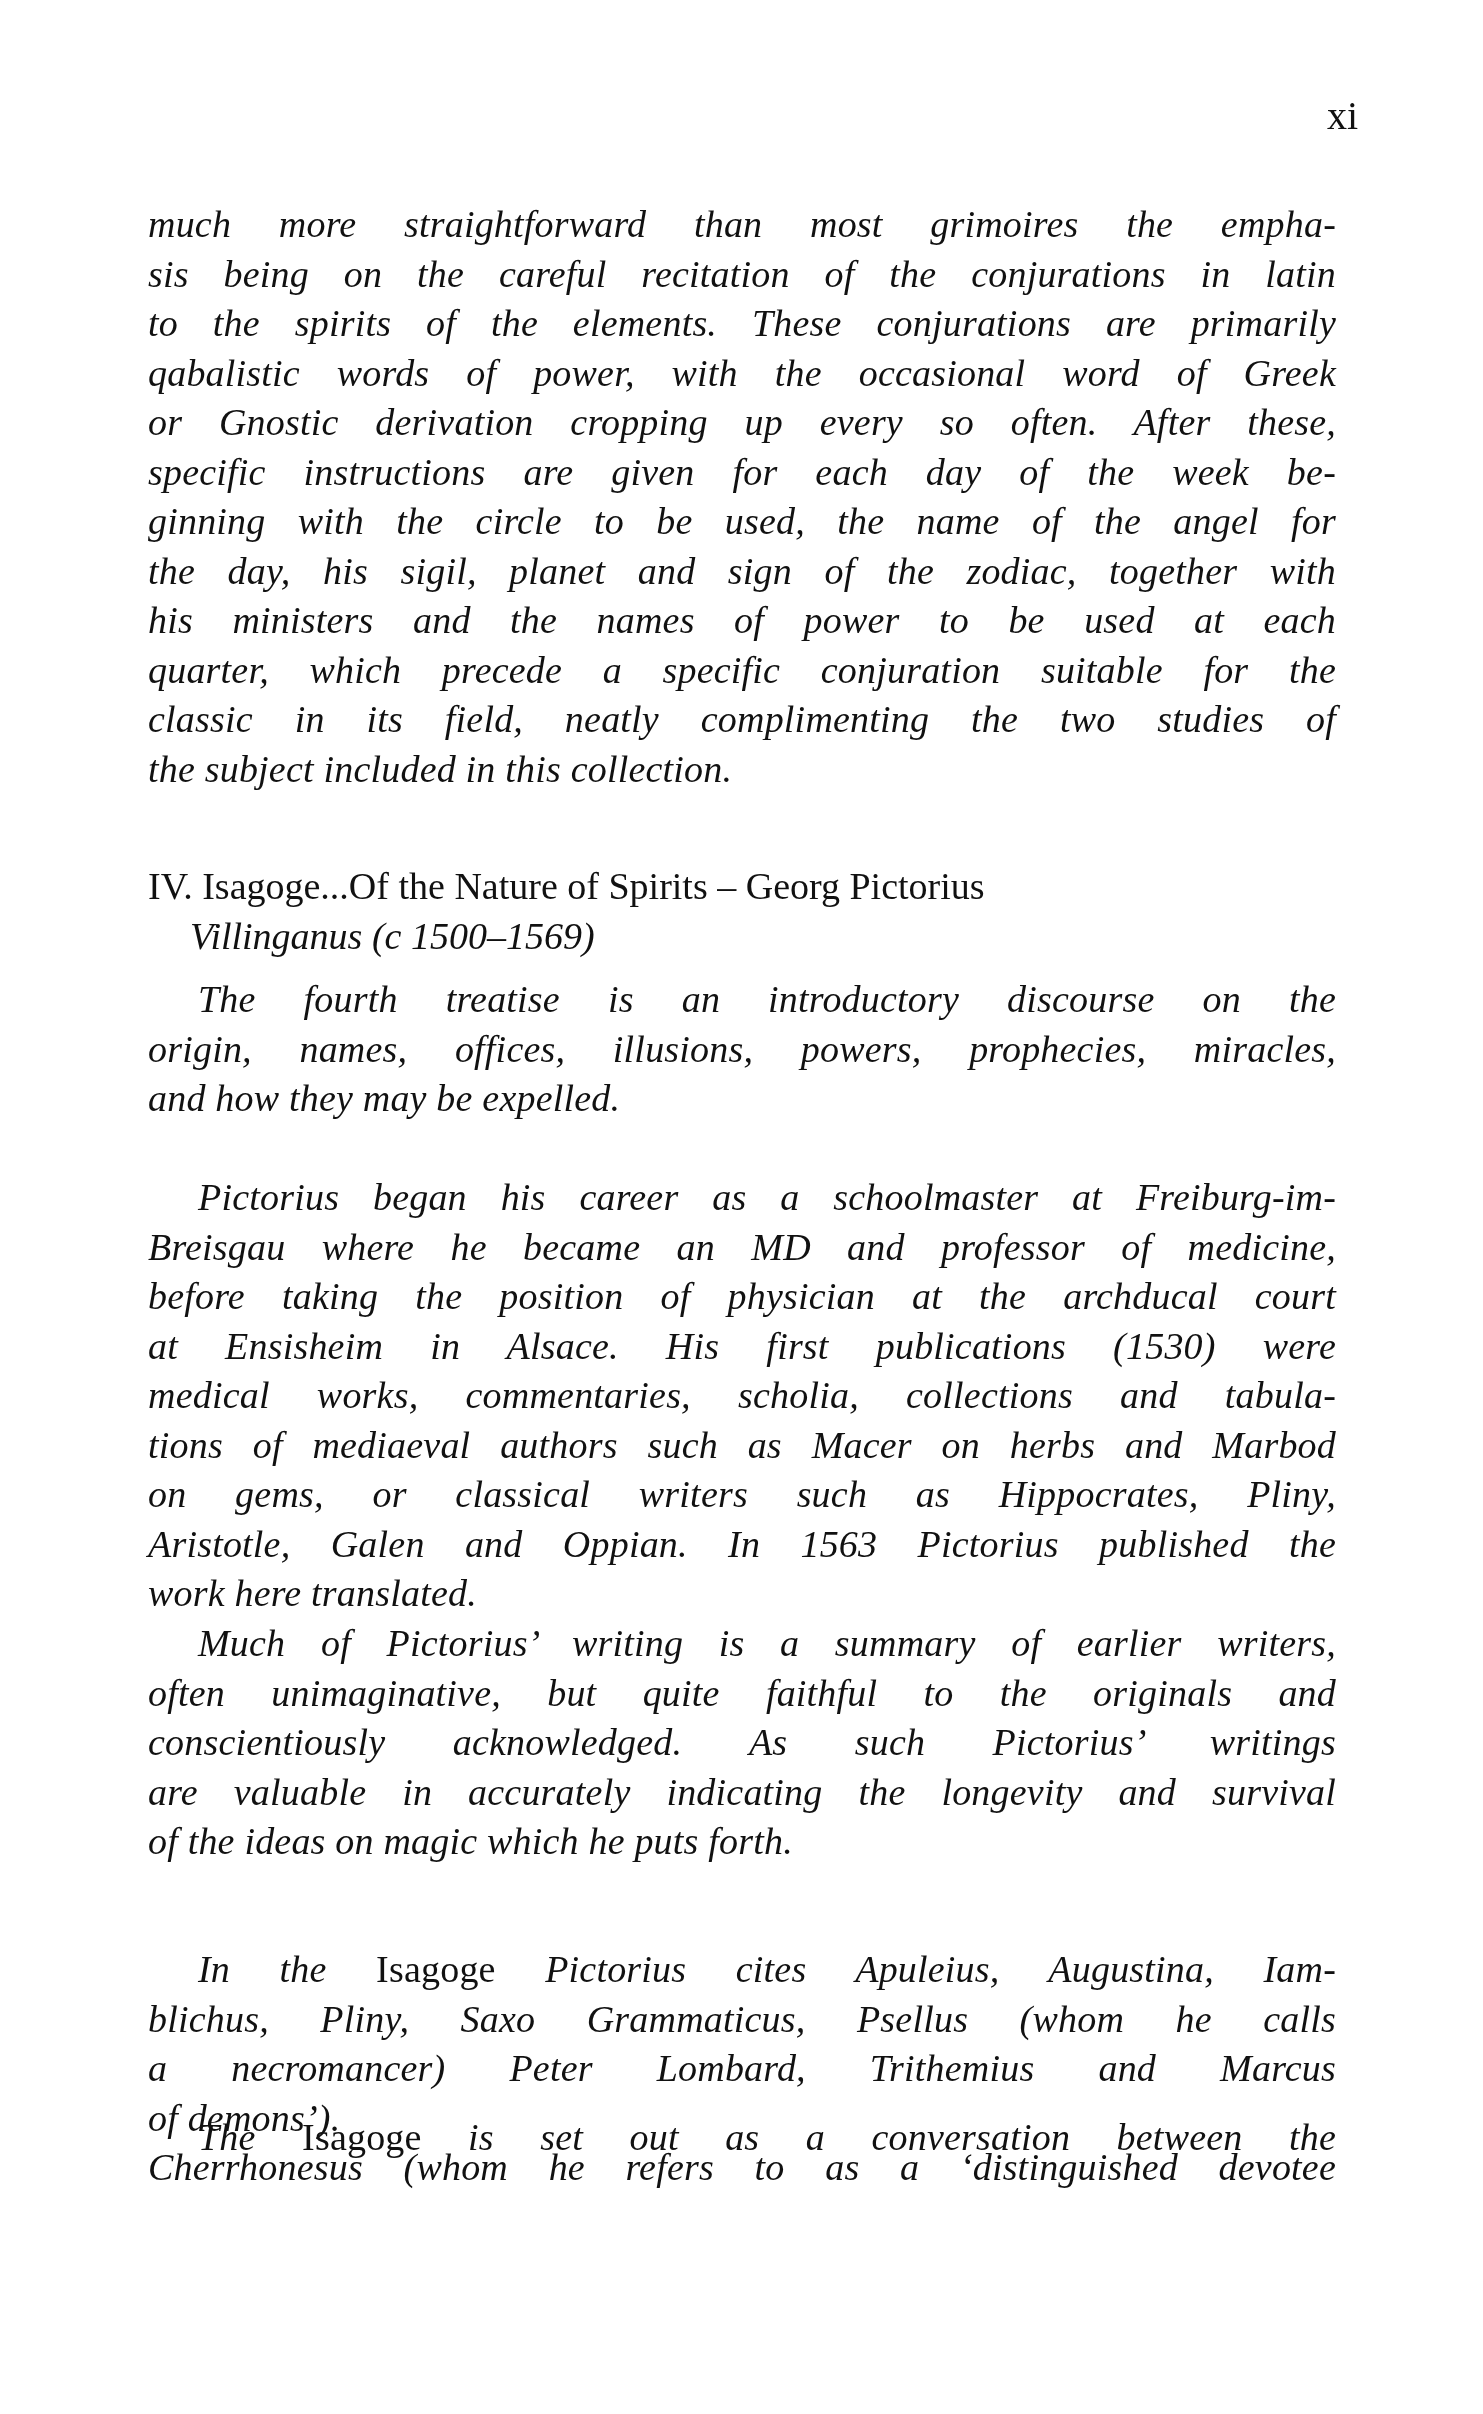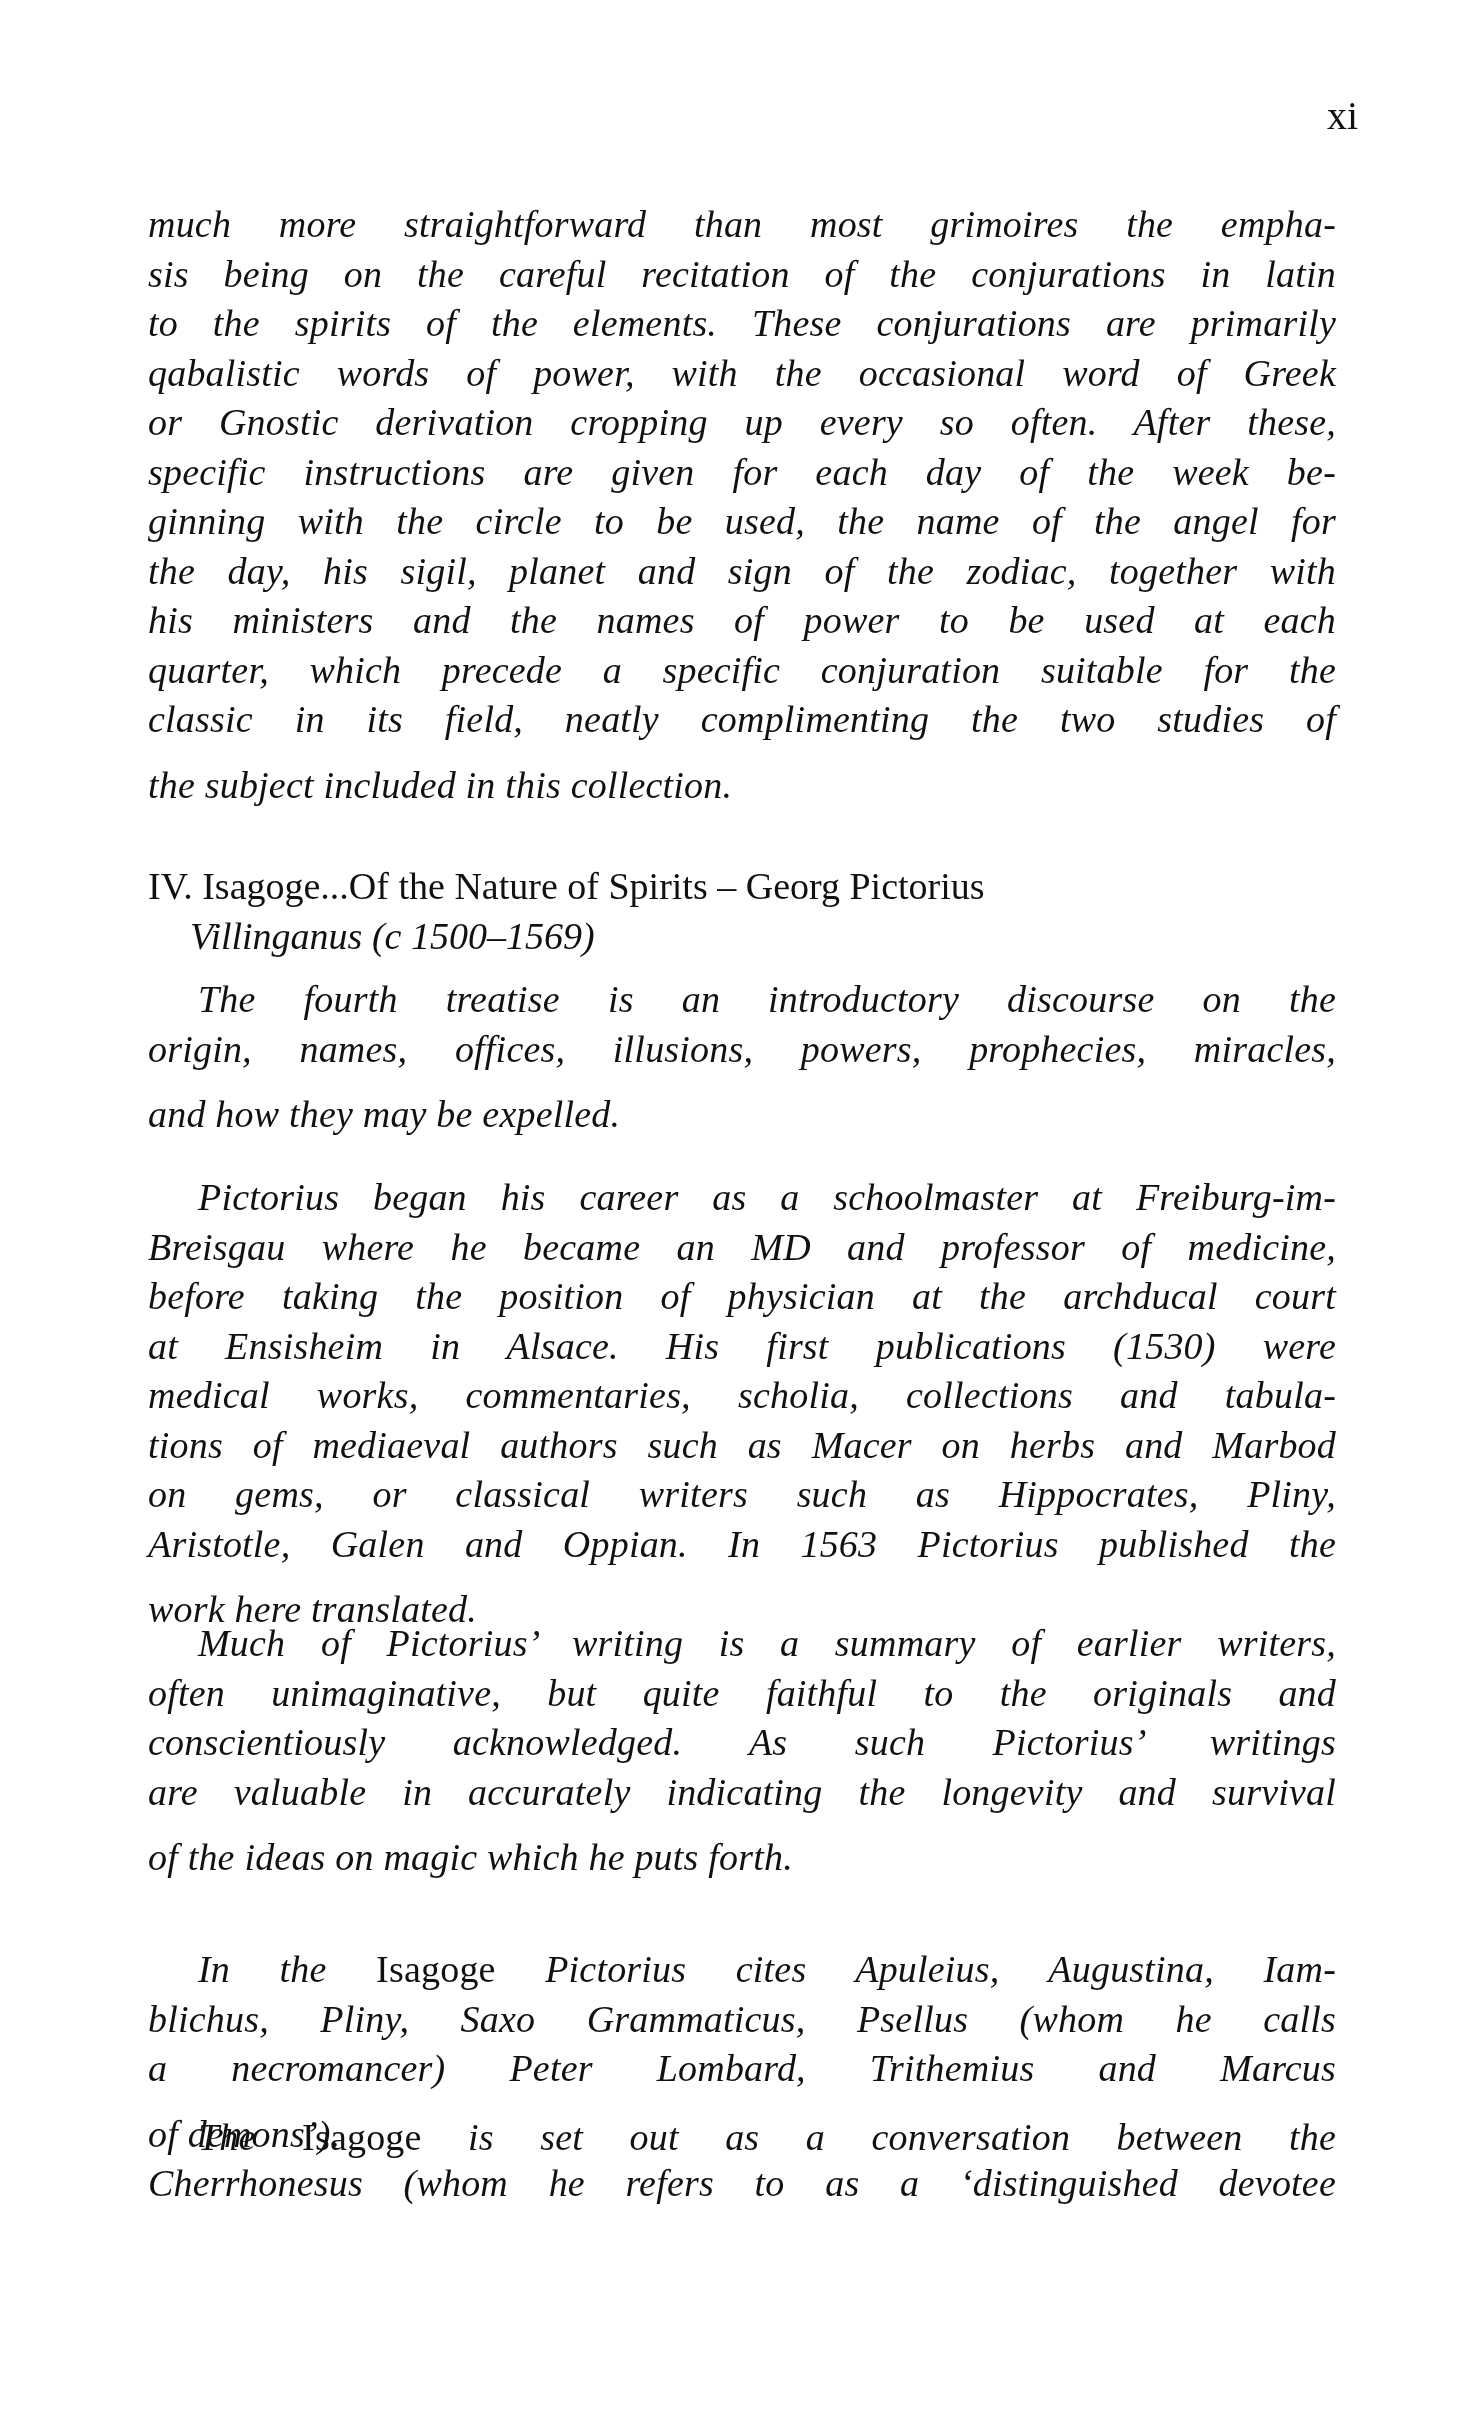--- a/index.html
+++ b/index.html
@@ -10,21 +10,21 @@
     font-size: 40px; line-height: 40px; margin-left: 31px;
   }
   .block { position: absolute; left: 148px; width: 1188px; }
   .line {
     display: block; height: 49.5px; line-height: 49.5px;
     font-family: "Liberation Serif", "DejaVu Serif", serif;
     font-style: italic; font-size: 38px;
     text-align: justify; text-align-last: justify;
     white-space: nowrap; letter-spacing: 0.2px;
   }
-  .line.last { text-align-last: left; margin-top: 16px; }
+  .line.last { text-align-last: left; }
   .line.indent { padding-left: 50px; }
   .roman { font-style: normal; }
   .heading {
     position: absolute; left: 148px; top: 862px; width: 1188px;
     font-family: "Liberation Serif", "DejaVu Serif", serif; font-size: 38px;
   }
   .heading .hl { display: block; height: 49.5px; line-height: 49.5px; white-space: nowrap; }
   .heading .hl2 { padding-left: 42px; font-style: italic; }
   .heading .author { }
   .line > span { }

